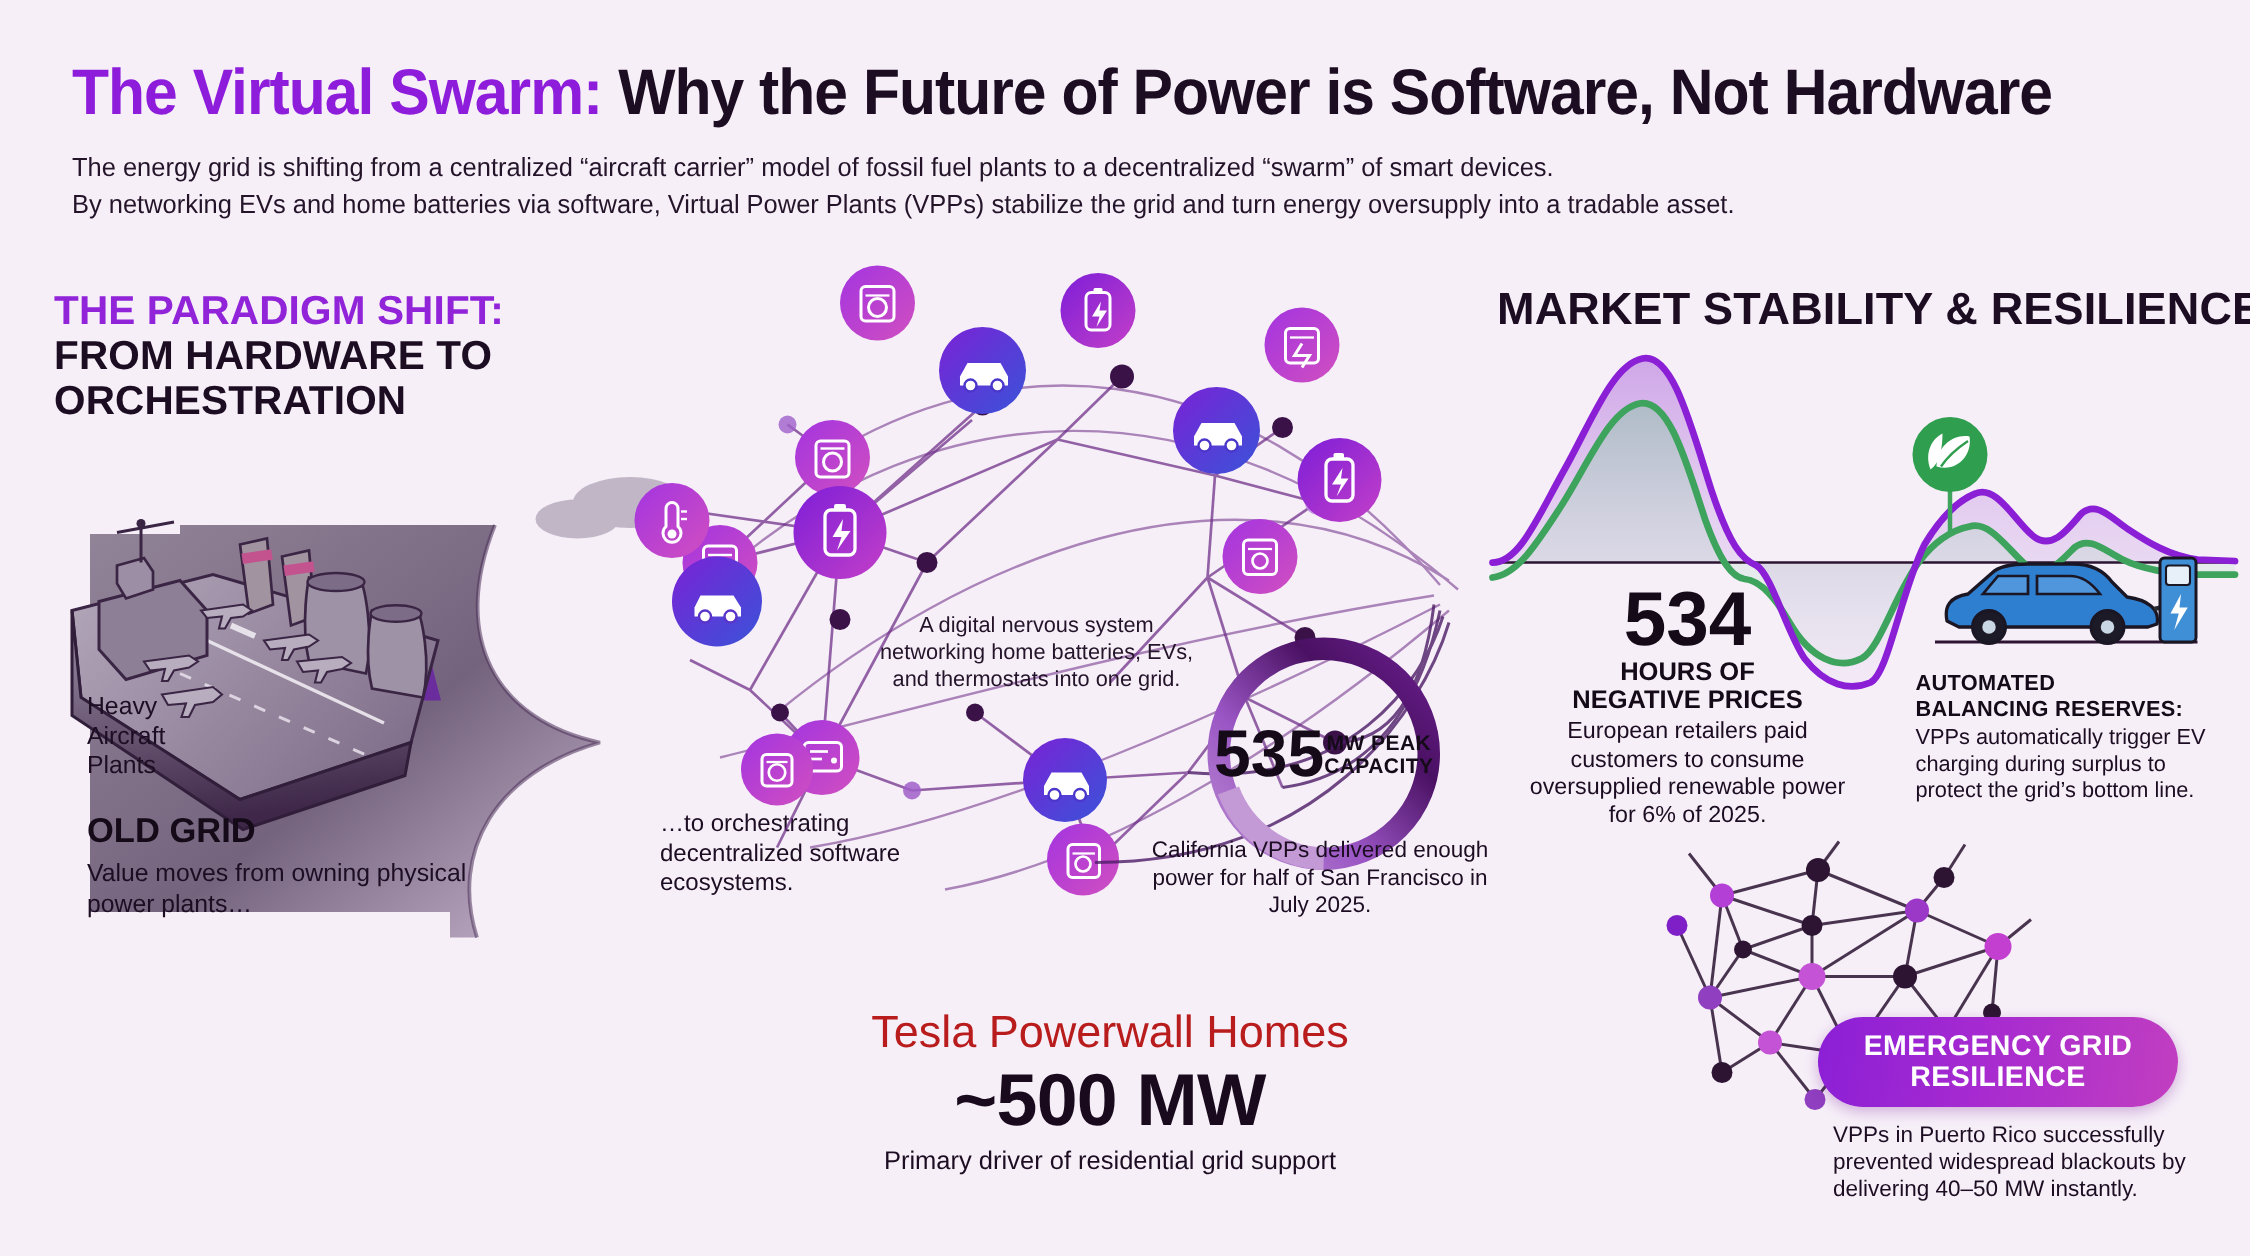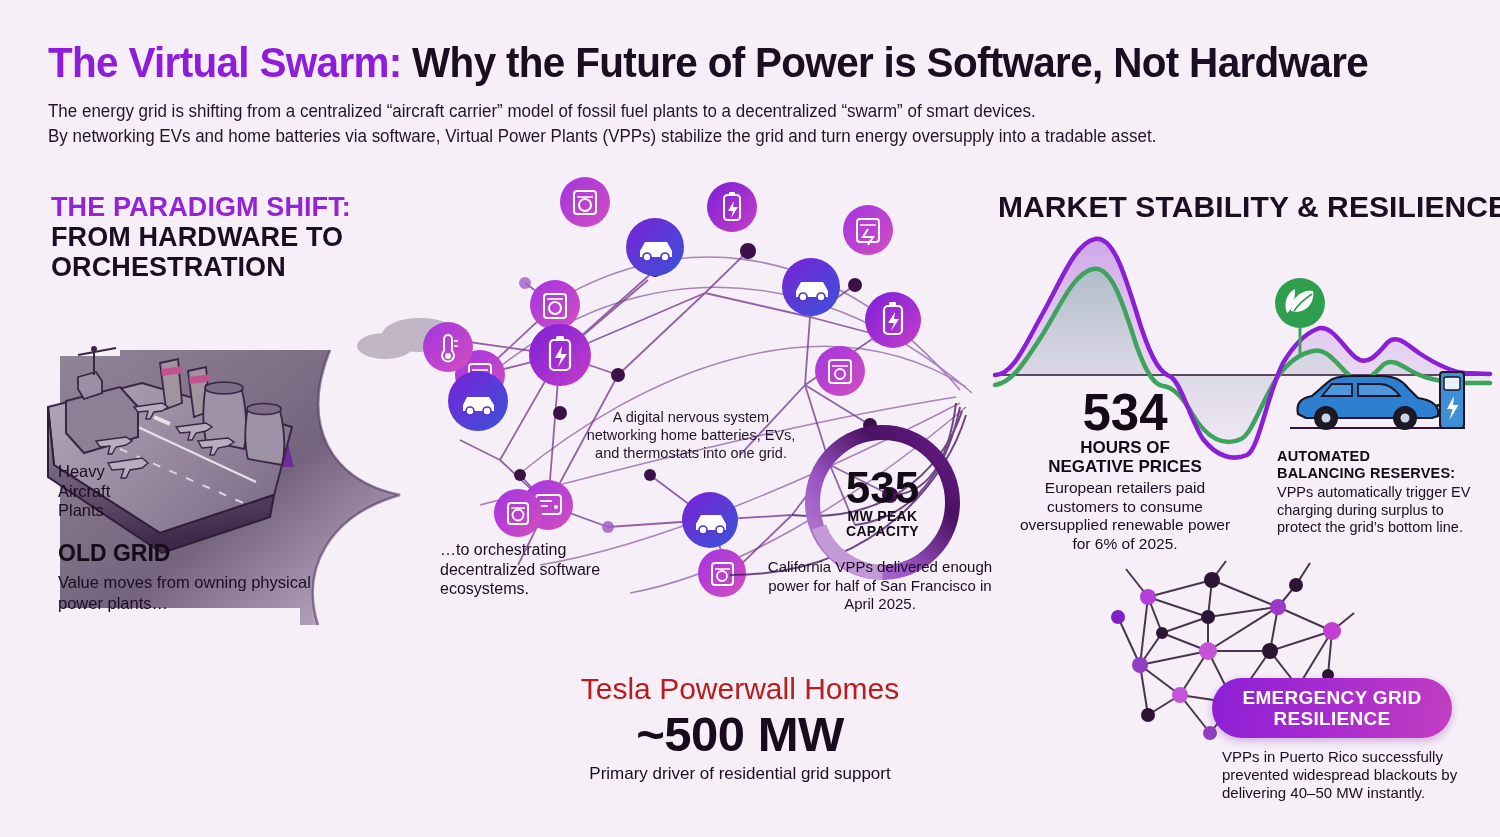--- a/index.html
+++ b/index.html
@@ -21,21 +21,21 @@
     transform:scaleX(.94);transform-origin:left center;
   }
   #title .accent{color:#8e1ddb;}
   #title .dark{color:#1c0d22;}
   #subtitle{
     margin-top:12px;font-size:17.5px;line-height:25px;color:#241429;
     transform:scaleX(.97);transform-origin:left center;
   }
 
   
-  #paradigm{left:51px;top:192px;width:360px;
+  #paradigm{left:36px;top:192px;width:360px;
     font-family:"Liberation Sans Narrow","Liberation Sans",sans-serif;
     font-weight:bold;font-size:27px;line-height:30px;letter-spacing:.1px;}
   #paradigm .l1{color:#9123d9;}
   #paradigm .l2,#paradigm .l3{color:#1c0d22;}
 
   #carrierLabel{left:58px;top:462px;width:200px;}
   #carrierLabel .small{font-size:16.5px;line-height:19.5px;color:#1c0d22;}
   #carrierLabel .big{font-size:23px;font-weight:bold;margin-top:19px;color:#140a18;}
 
   #valueNote{left:58px;top:572px;width:300px;font-size:16.5px;line-height:21px;color:#1c0d22;}
@@ -44,21 +44,21 @@
 
   
   #swarmTitle{left:586px;top:305px;width:210px;text-align:center;
     font-family:"Liberation Sans Narrow","Liberation Sans",sans-serif;
     font-weight:bold;font-size:31px;line-height:32px;color:#190a1d;}
   #swarmDesc{left:580px;top:408px;width:222px;text-align:center;
     font-size:14.5px;line-height:18px;color:#241429;}
 
   #donutWrap{left:795px;top:415px;width:175px;height:175px;}
   #donutText{position:absolute;left:0;top:0;width:175px;height:175px;
-    display:flex;flex-direction:column;align-items:center;justify-content:center;}
+    display:flex;flex-direction:row;align-items:center;justify-content:center;}
   #donutText .num{font-size:44px;font-weight:bold;line-height:42px;color:#140a18;
     font-family:"Liberation Sans Narrow","Liberation Sans",sans-serif;}
   #donutText .cap{font-size:14px;font-weight:bold;line-height:15px;text-align:center;color:#140a18;
     font-family:"Liberation Sans Narrow","Liberation Sans",sans-serif;letter-spacing:.3px;}
   #donutCaption{left:765px;top:558px;width:230px;text-align:center;
     font-size:15px;line-height:18.5px;color:#1c0d22;font-weight:500;}
 
   #teslaBlock{left:520px;top:672px;width:440px;text-align:center;}
   #teslaBlock .t1{font-size:30px;color:#b91c1c;}
   #teslaBlock .t2{font-size:49px;font-weight:bold;line-height:56px;color:#190a1d;
@@ -455,21 +455,21 @@
       <path d="M 87.5,157.5 A 70,70 0 0 1 24,112" fill="none" stroke="#c39ad6" stroke-width="15" stroke-linecap="butt"></path>
     </svg>
     <div id="donutText">
       <div class="num">535</div>
       <div class="cap">
         <div>MW PEAK</div>
         <div>CAPACITY</div>
       </div>
     </div>
   </div>
-  <div class="abs" id="donutCaption">California VPPs delivered enough power for half of San Francisco in April 2025.</div>
+  <div class="abs" id="donutCaption">California VPPs delivered enough power for half of San Francisco in July 2025.</div>
 
   <div class="abs" id="teslaBlock">
     <div class="t1">Tesla Powerwall Homes</div>
     <div class="t2">~500 MW</div>
     <div class="t3">Primary driver of residential grid support</div>
   </div>
 
   <div class="abs" id="marketTitle">MARKET STABILITY &amp; RESILIENCE</div>
 
   <svg class="abs" style="left:995px;top:225px;" width="495" height="240" viewBox="0 0 495 240">

